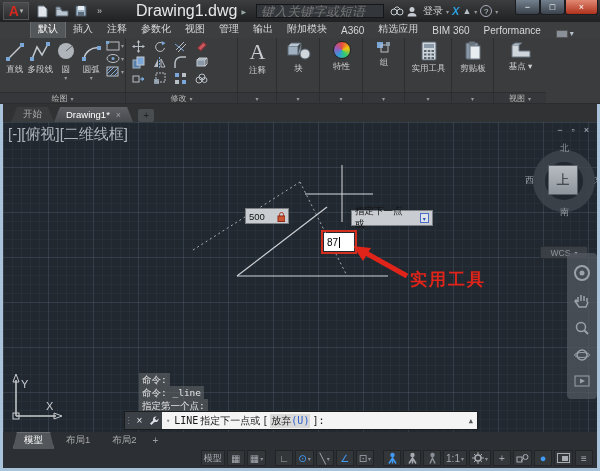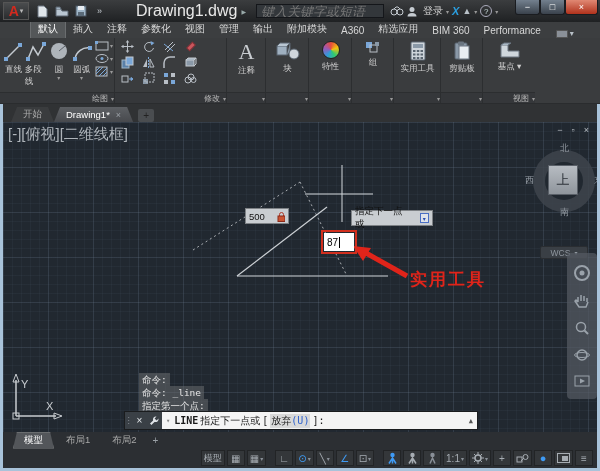--- a/index.html
+++ b/index.html
@@ -28,21 +28,21 @@
   .rtabs{height:16px;background:#3c3e40;display:flex;align-items:flex-end;padding-left:30px;font-size:10px;color:#d8d8d8}
   .rtab{padding:2px 7px;cursor:default}
   .rtab.active{background:#545759;border:1px solid #6a6d6f;border-bottom:none;color:#fff}
   .rcam{margin-left:8px;display:flex;align-items:center;gap:2px;color:#b9c1c8;font-size:8px}
   .rcambox{width:12px;height:8px;background:#8a9098;border:1px solid #555;border-radius:1px}
 
   
   .ribbon{height:66px;background:#3a3c3e;display:flex;border-bottom:1px solid #2a2c2e}
   .panel{border-right:1px solid #2c2e30;display:flex;flex-direction:column}
   .pbody{flex:1;display:flex;align-items:flex-start;padding:2px 1px 0 2px}
-  .plabel{height:11px;background:#35373a;border-top:1px solid #2c2e30;color:#b8b8b8;font-size:8px;display:flex;align-items:center;justify-content:flex-end;gap:3px}
+  .plabel{height:11px;background:#35373a;border-top:1px solid #2c2e30;color:#b8b8b8;font-size:8px;display:flex;align-items:center;justify-content:center;gap:3px}
   .plabel .dd{font-size:6px;color:#999}
   .bigbtn{width:30px;display:flex;flex-direction:column;align-items:center;color:#d0d0d0;font-size:8.5px}
   .bigbtn .ic{height:24px;display:flex;align-items:center;justify-content:center}
   .bigbtn .dd{font-size:6px;color:#999;line-height:5px}
   .smcol{display:flex;flex-direction:column;gap:2px;margin-left:2px}
   .smrow{display:flex;align-items:center;gap:1px}
   .smrow .dd{font-size:6px;color:#999}
   .mgrid{display:grid;grid-template-columns:repeat(4,21px);grid-auto-rows:16px;padding-top:2px}
   .mcell{display:flex;align-items:center;justify-content:center}
   .icpanel .pbody{flex-direction:column;align-items:center;justify-content:flex-start;padding-top:3px;gap:2px}
@@ -190,21 +190,21 @@
     <span class="rtab">精选应用</span>
     <span class="rtab">BIM 360</span>
     <span class="rtab">Performance</span>
     <span class="rcam">
         <span class="rcambox"></span>
         <span class="dd">▾</span>
       </span>
   </div>
 
   <div class="ribbon">
-    <div class="panel" style="width:115px">
+    <div class="panel" style="width:126px">
       <div class="pbody">
         <div class="bigbtn">
           <span class="ic">
               <svg width="22" height="22">
                 <line x1="4" y1="18" x2="18" y2="4" stroke="#c3c9cf" stroke-width="1.5"></line>
                 <rect x="2" y="16" width="4" height="4" fill="#7aa7d8"></rect>
                 <rect x="16" y="2" width="4" height="4" fill="#7aa7d8"></rect>
               </svg>
             </span>
           <span>直线</span>
@@ -568,21 +568,21 @@
       <div class="cmdbar">
         <span class="cmdgrip">⋮</span>
         <span class="cmdbtn">×</span>
         <span class="cmdbtn">
             <svg width="11" height="11">
               <path d="M7.5 1.5a3 3 0 0 0-3.4 4L1 8.6 2.4 10l3.1-3.1a3 3 0 0 0 4-3.4L7.6 5.4 5.6 3.4z" fill="#dfe3e7"></path>
             </svg>
           </span>
         <div class="cmdinput">
           <span class="rc">▾</span>
-          <span style="font-weight:bold">LINE</span>
+          <span style="font-weight:normal">LINE</span>
           <span>指定下一点或</span>
           <span>[</span>
             <span class="opt"><span>放弃</span><span class="ukey">(U)</span></span>
             <span>]:</span>
           <span class="cmdup">▲</span>
         </div>
       </div>
     </div>
 
     <div class="ltabs">

